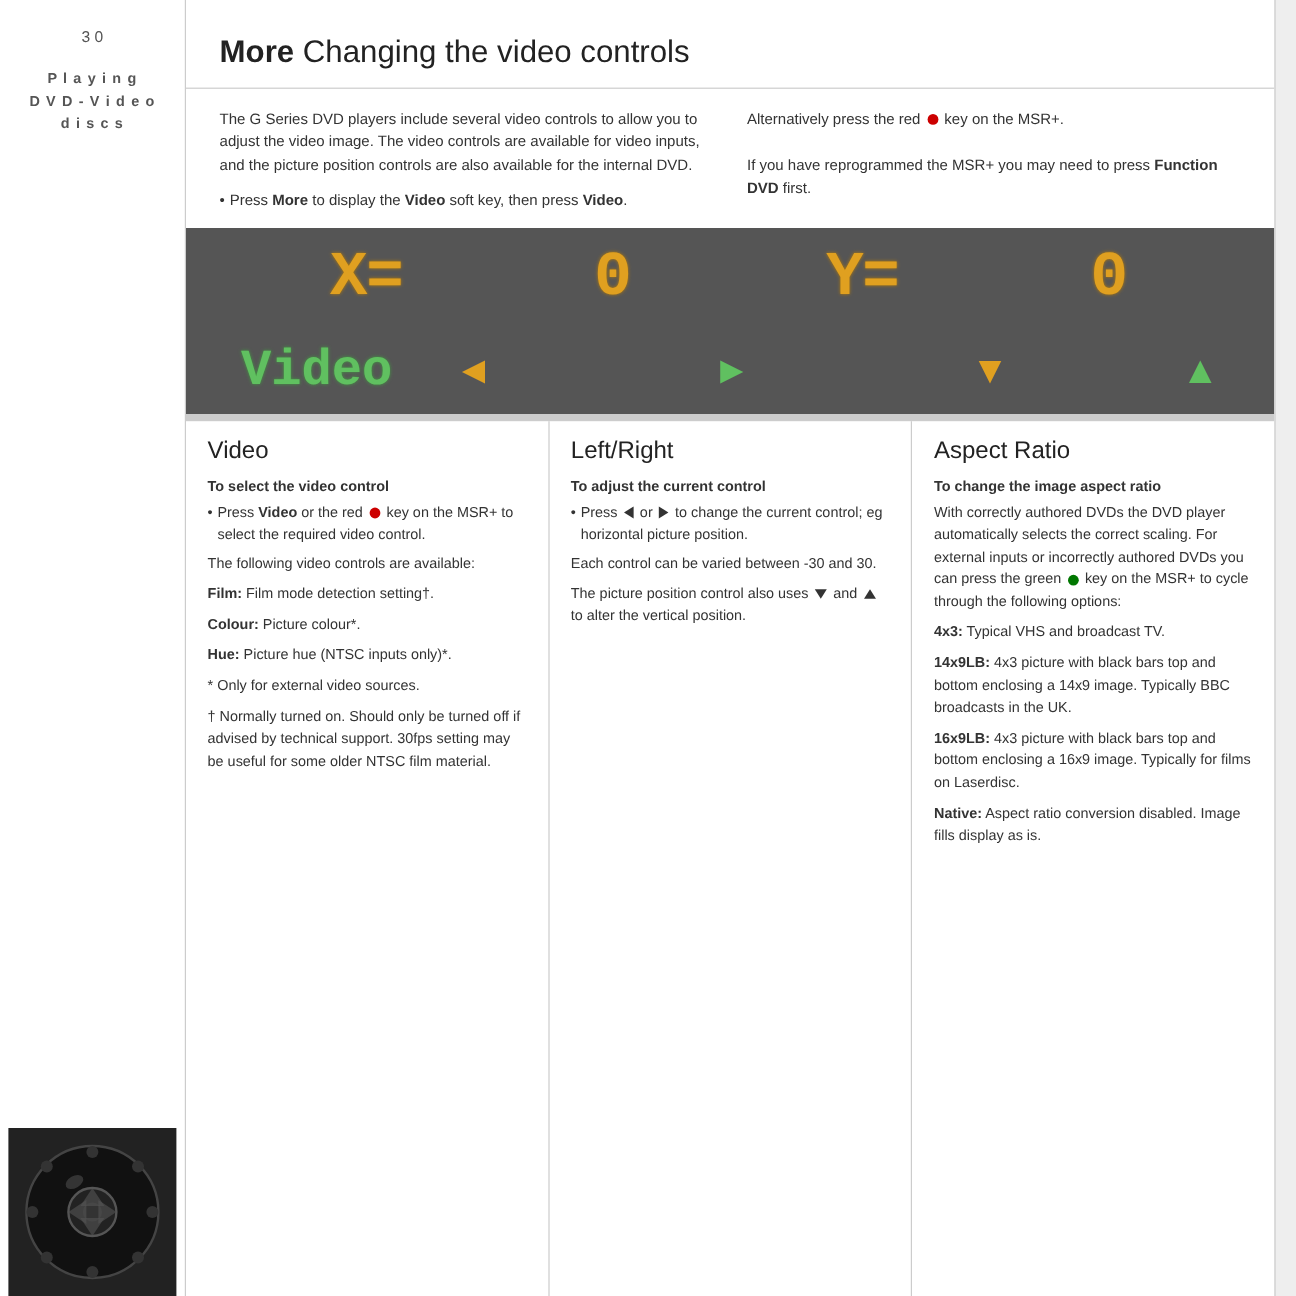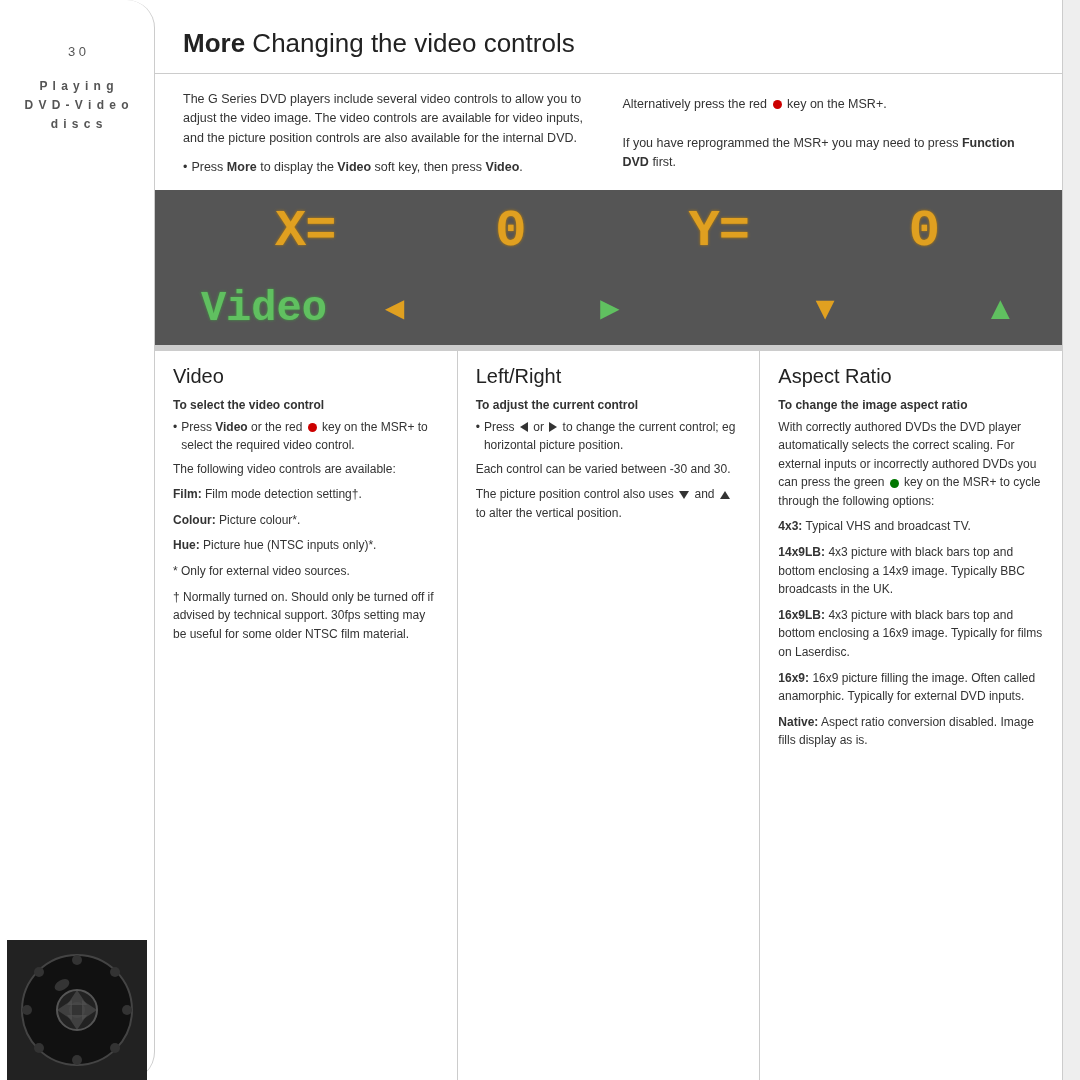--- a/index.html
+++ b/index.html
@@ -18,23 +18,22 @@
       height: 1080px;
     }
     
     .sidebar {
       width: 155px;
       min-width: 155px;
       background: #fff;
       display: flex;
       flex-direction: column;
       align-items: center;
-      padding-top: 44px;
+      padding-top: 23px;
       border-right: 1px solid #ccc;
-      border-radius: 28px;
     }
     .sidebar-page-num {
       font-size: 13px;
       color: #555;
       margin-bottom: 18px;
     }
     .sidebar-title {
       font-size: 12px;
       color: #555;
       text-align: center;
@@ -75,21 +74,20 @@
       margin-bottom: 0;
     }
     .page-header h1 strong {
       font-weight: bold;
     }
     
     .intro-section {
       display: flex;
       padding: 16px 28px 12px 28px;
       gap: 28px;
-      align-items: center;
     }
     .intro-left {
       flex: 1;
       font-size: 12.5px;
       line-height: 1.55;
       color: #333;
     }
     .intro-right {
       flex: 1;
       font-size: 12.5px;
@@ -378,21 +376,20 @@
       </div>
 
       <div class="col">
         <div class="col-title">Aspect Ratio</div>
         <div class="col-subtitle">To change the image aspect ratio</div>
         <div class="col-body">
           <p>With correctly authored DVDs the DVD player automatically selects the correct scaling. For external inputs or incorrectly authored DVDs you can press the green <span class="dot-green"></span> key on the MSR+ to cycle through the following options:</p>
           <p><strong>4x3:</strong> <span>Typical VHS and broadcast TV.</span></p>
           <p><strong>14x9LB:</strong> <span>4x3 picture with black bars top and bottom enclosing a 14x9 image. Typically BBC broadcasts in the UK.</span></p>
           <p><strong>16x9LB:</strong> <span>4x3 picture with black bars top and bottom enclosing a 16x9 image. Typically for films on Laserdisc.</span></p>
-          <p><strong>16x9:</strong> <span>16x9 picture filling the image. Often called anamorphic. Typically for external DVD inputs.</span></p>
           <p><strong>Native:</strong> <span>Aspect ratio conversion disabled. Image fills display as is.</span></p>
         </div>
       </div>
 
     </div>
   </div>
 
   <div class="right-border"></div>
 </div>
 

